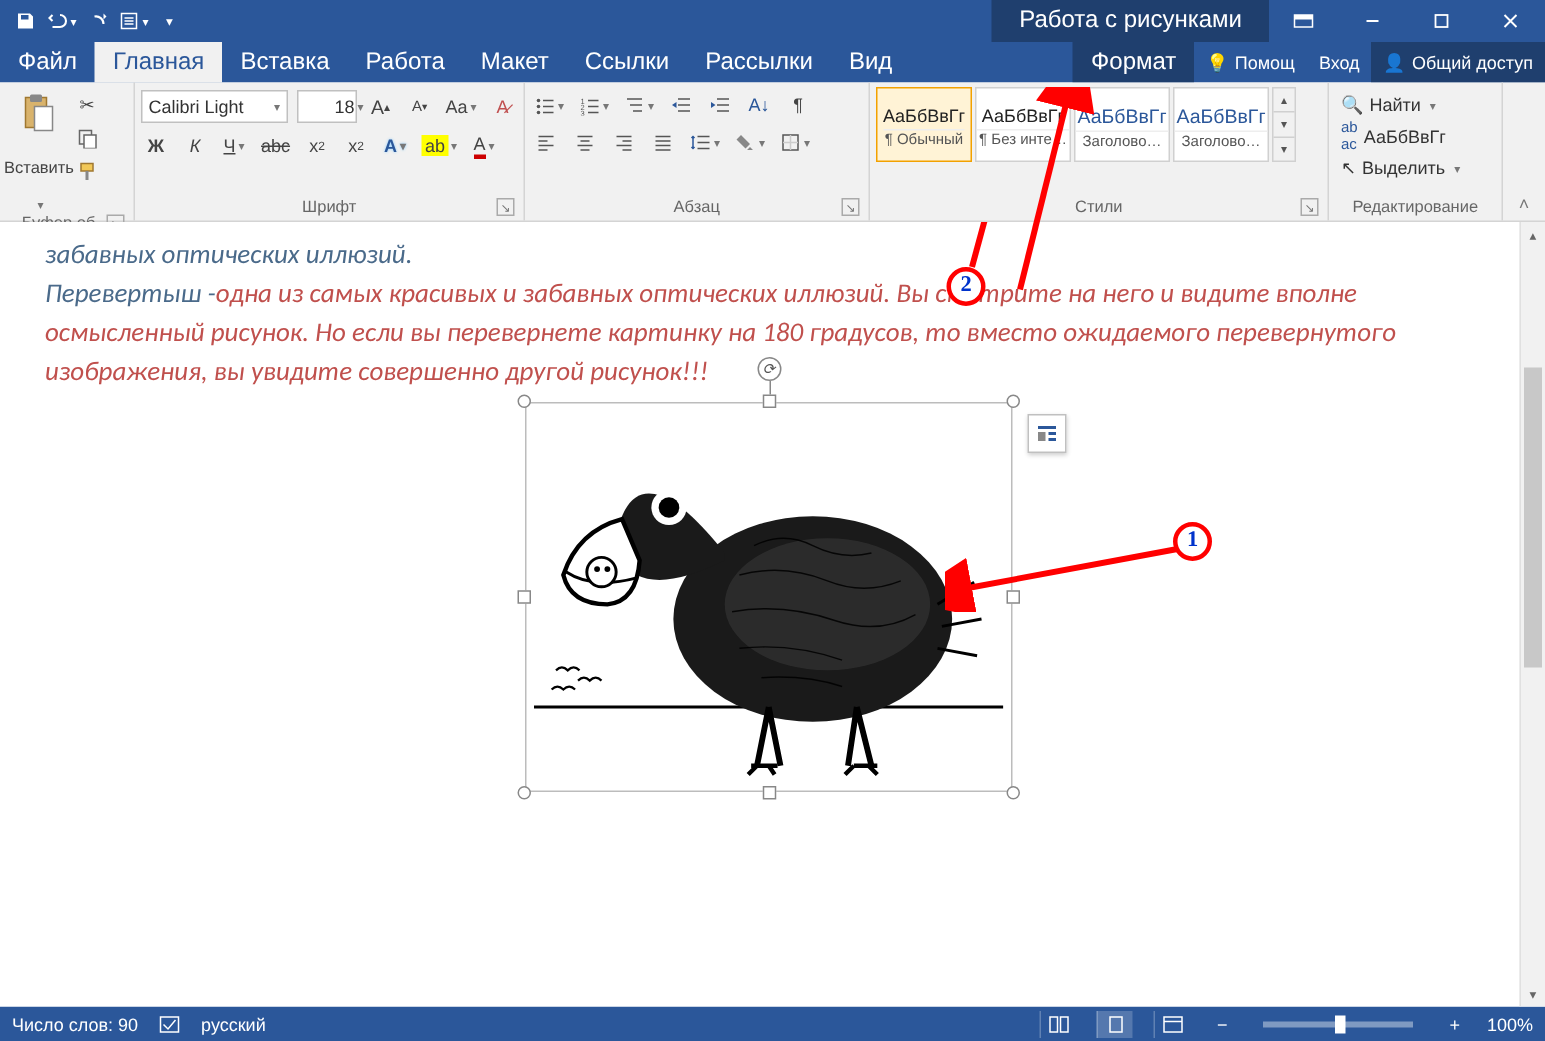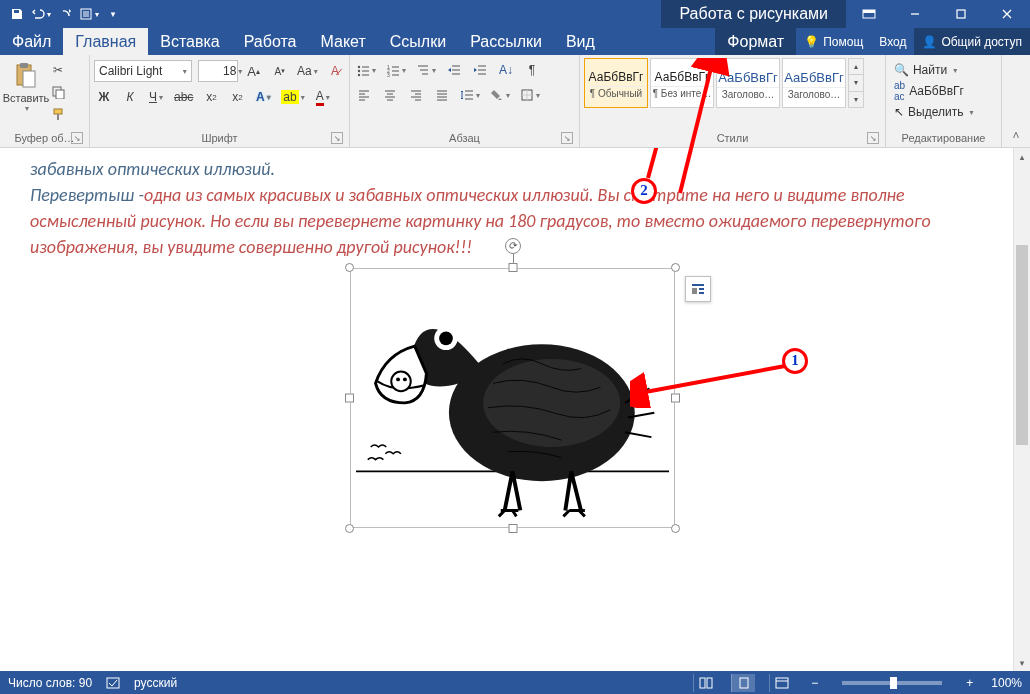--- a/index.html
+++ b/index.html
@@ -25,21 +25,21 @@
   .tabs .right .rbtn { padding:0 8px; display:flex; align-items:center; gap:4px; height:27px; font-size:12px; }
   .tabs .right .rbtn.share { background:#1f3f6e; }
 
   
   .ribbon { height:93px; background:#f1f1f1; border-bottom:1px solid #d4d4d4; display:flex; }
   .group { border-right:1px solid #d4d4d4; padding:3px 4px 0 4px; display:flex; flex-direction:column; position:relative; }
   .group .gtitle { text-align:center; font-size:11px; color:#666; padding:2px 0 3px; position:relative; }
   .group .gtitle .dlg { position:absolute; right:2px; bottom:3px; width:12px; height:12px; border:1px solid #aaa; font-size:8px; display:flex; align-items:center; justify-content:center; color:#777; }
   .group .body { flex:1; display:flex; align-items:flex-start; }
 
-  .bigbtn { width:44px; display:flex; flex-direction:column; align-items:center; justify-content:flex-end; padding-top:2px; gap:0; text-align:center; font-size:11px; color:#444; }
+  .bigbtn { width:44px; display:flex; flex-direction:column; align-items:center; justify-content:flex-end; padding-top:2px; gap:14px; text-align:center; font-size:11px; color:#444; }
   .bigbtn .ic { width:32px; height:32px; display:flex; align-items:center; justify-content:center; }
 
   .col { display:flex; flex-direction:column; gap:2px; padding-top:2px; }
   .row { display:flex; align-items:center; gap:6px; }
   .btn { min-width:20px; height:20px; display:flex; align-items:center; justify-content:center; color:#444; padding:0 2px; font-size:12px; }
   .sel { height:22px; border:1px solid #c0c0c0; background:#fff; display:flex; align-items:center; padding:0 4px; font-size:12px; color:#333; }
   .sel.font { width:104px; }
   .sel.size { width:36px; justify-content:center;padding-left:34px; }
   .dd { font-size:8px; color:#777; margin-left:2px; }
 

